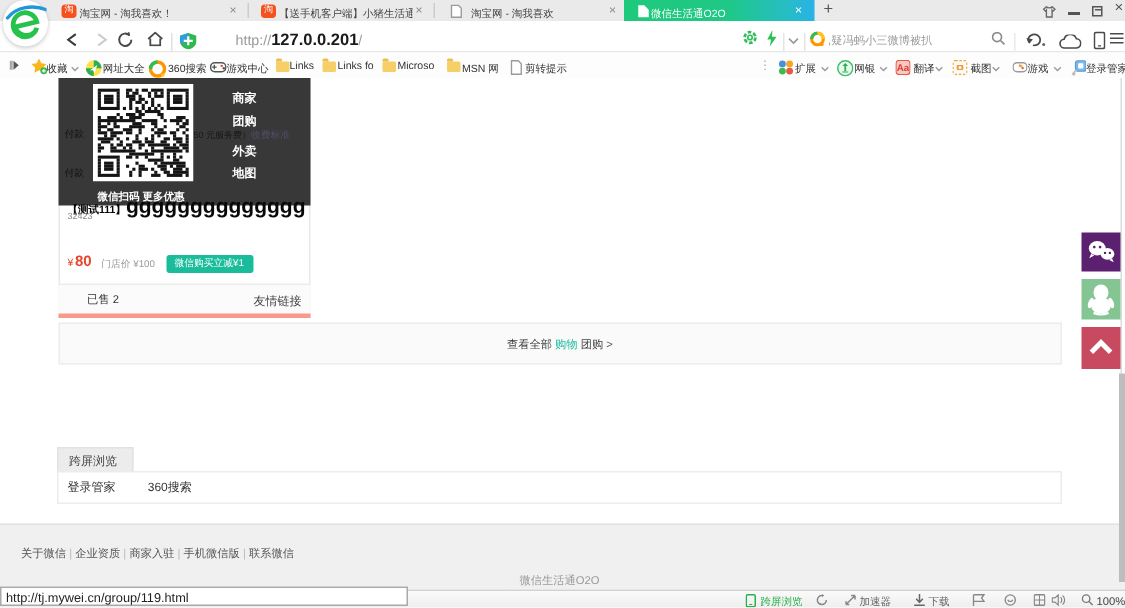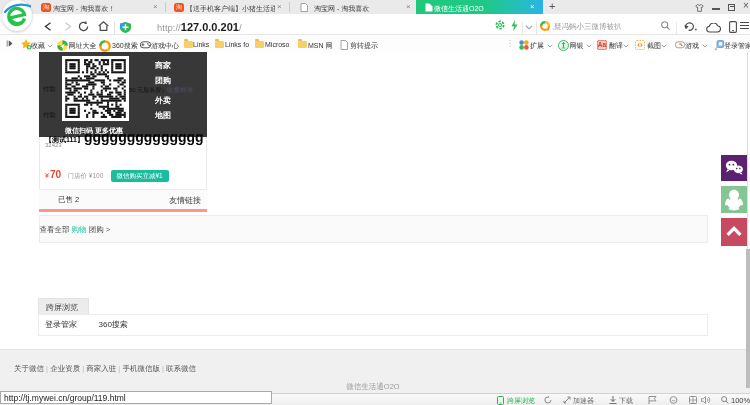--- a/index.html
+++ b/index.html
@@ -441,30 +441,30 @@
           <rect x="30.37" y="61.71" width="2.09" height="2.14"></rect>
           <rect x="38.72" y="61.71" width="6.27" height="2.14"></rect>
           <rect x="49.17" y="61.71" width="10.45" height="2.14"></rect>
           <rect x="61.71" y="61.71" width="2.09" height="2.14"></rect>
         </g>
       </svg></div>
   <div class="abs" style="left:65px;top:74px;font-size:7px;font-weight:bold;color:#fff;white-space:nowrap">微信扫码 更多优惠</div>
 
   <div class="abs" style="left:45px;top:90px;font-size:6px;color:#8a8a8a">32423</div>
   <div class="abs" style="left:45px;top:119.5px;font-size:7px;color:#e8452f">¥</div>
-  <div class="abs" style="left:50px;top:117px;font-size:10px;font-weight:bold;color:#e8452f">70</div>
+  <div class="abs" style="left:50px;top:117px;font-size:10px;font-weight:bold;color:#e8452f">80</div>
   <div class="abs" style="left:67.5px;top:119.5px;font-size:6.5px;color:#999">门店价 ¥100</div>
   <div class="abs" style="left:110.5px;top:117.5px;width:58px;height:12px;background:#1abc9c;border-radius:2px;color:#fff;font-size:6.5px;line-height:12px;text-align:center">微信购买立减¥1</div>
   <div class="abs" style="left:40px;top:136.5px;width:165.5px;height:1px;background:#ececec"></div>
   <div class="abs" style="left:39px;top:137.5px;width:167.5px;height:20px;background:#fbfbfb"></div>
   <div class="abs" style="left:58px;top:142.5px;font-size:7.5px;color:#333">已售 2</div>
   <div class="abs" style="left:169px;top:142.5px;font-size:8px;color:#444">友情链接</div>
   <div class="abs" style="left:39px;top:157.4px;width:167.5px;height:2.2px;background:#f8998c"></div>
 
-  <div class="abs" style="left:38.5px;top:163px;width:669.5px;height:28px;background:#fafafa;border:1px solid #ececec;font-size:7.5px;color:#444;text-align:left;line-height:27px">查看全部 <span style="color:#1abc9c">购物</span> 团购 <span style="color:#555">&gt;</span></div>
+  <div class="abs" style="left:38.5px;top:163px;width:669.5px;height:28px;background:#fafafa;border:1px solid #ececec;font-size:7.5px;color:#444;text-align:center;line-height:27px">查看全部 <span style="color:#1abc9c">购物</span> 团购 <span style="color:#555">&gt;</span></div>
 
   <div class="abs" style="left:37.5px;top:245.5px;width:51px;height:17px;background:#ececec;border:1px solid #e2e2e2;border-bottom:none"></div>
   <div class="abs" style="left:46px;top:249.5px;font-size:8px;color:#444">跨屏浏览</div>
   <div class="abs" style="left:37.5px;top:262px;width:670.5px;height:21.5px;background:#fff;border:1px solid #ececec"></div>
   <div class="abs" style="left:45px;top:266.5px;font-size:8px;color:#333">登录管家</div>
   <div class="abs" style="left:98.5px;top:266.5px;font-size:8px;color:#333">360搜索</div>
 
   <div class="abs" style="left:0;top:297px;width:750px;height:44px;background:#f0f0f0;border-top:1px solid #e3e3e3"></div>
   <div class="abs" style="left:14px;top:311.5px;width:747px;text-align:left;font-size:7.5px;color:#555">关于微信&nbsp;<span style="color:#bbb">|</span>&nbsp;企业资质&nbsp;<span style="color:#bbb">|</span>&nbsp;商家入驻&nbsp;<span style="color:#bbb">|</span>&nbsp;手机微信版&nbsp;<span style="color:#bbb">|</span>&nbsp;联系微信</div>
   <div class="abs" style="left:0;top:330px;width:746px;text-align:center;font-size:7.5px;color:#9a9a9a">微信生活通O2O</div>

